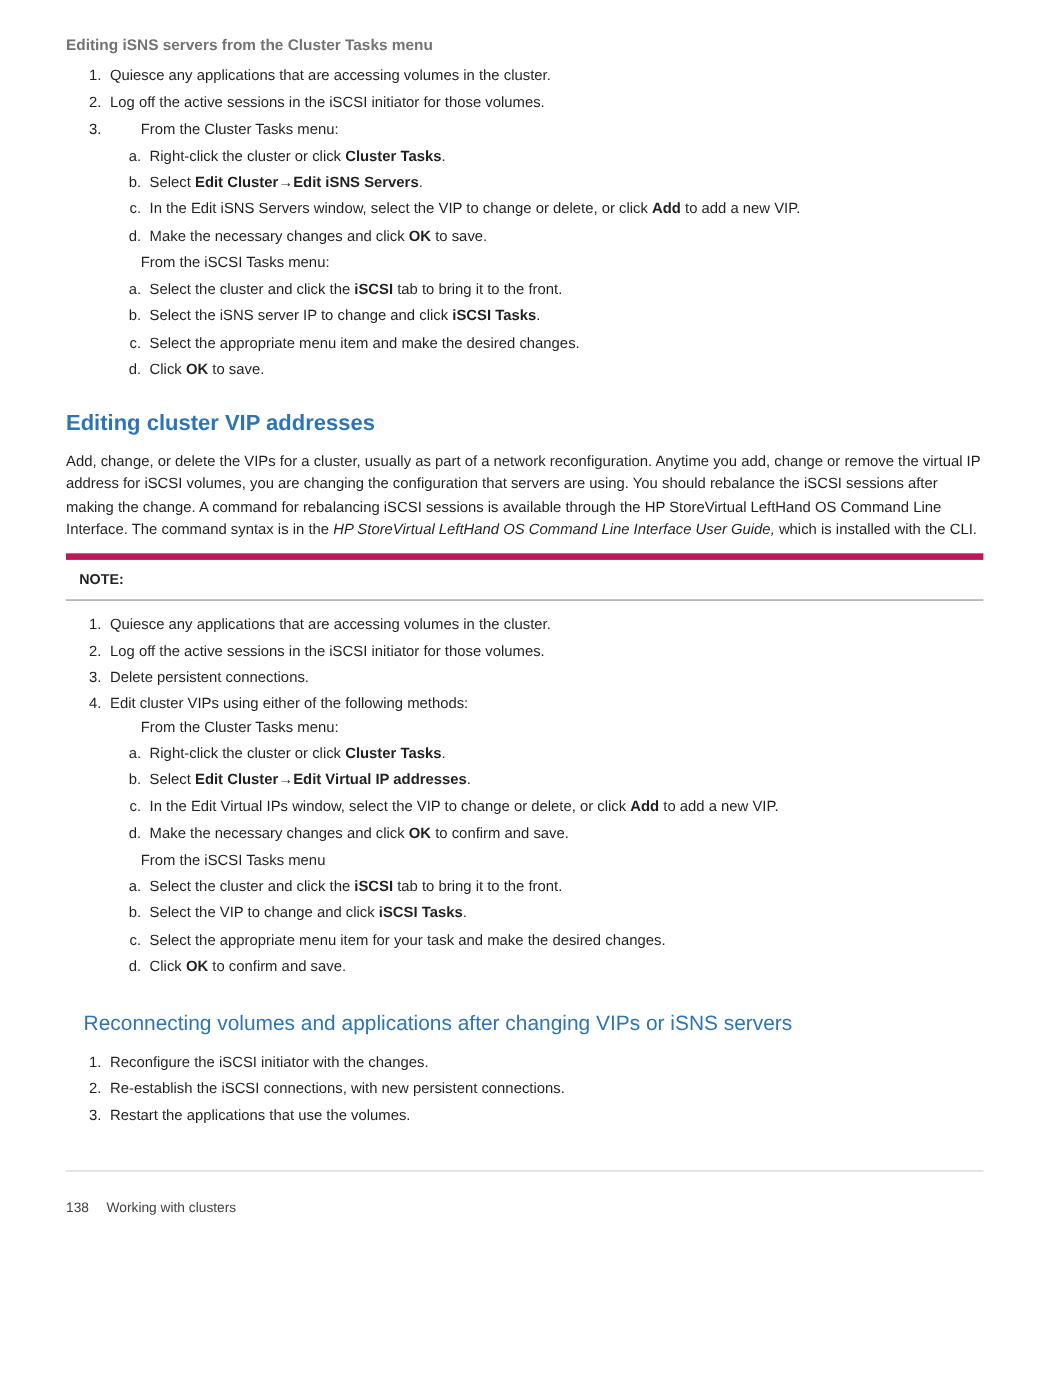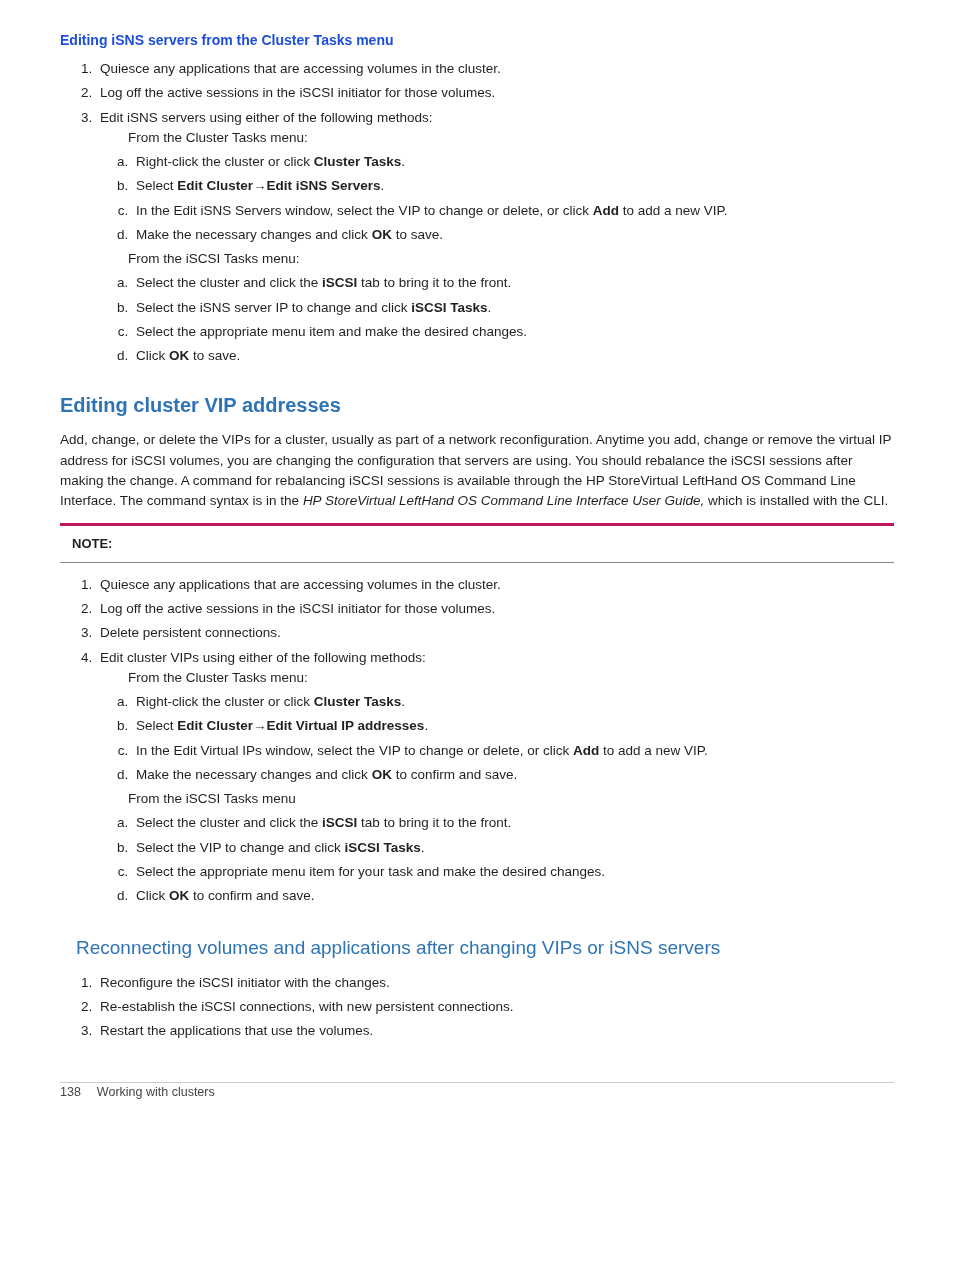--- a/index.html
+++ b/index.html
@@ -13,21 +13,21 @@
       font-family: Arial, Helvetica, sans-serif;
       font-size: 13.5px;
       color: #231f20;
       width: 954px;
       min-height: 1271px;
       padding: 30px 60px 40px 60px;
       line-height: 1.5;
     }
 
     .section-heading-small {
-      color: #1d4ed8;
+      color: #737373;
       font-size: 14px;
       font-weight: bold;
       margin-bottom: 8px;
     }
 
     .section-heading-large {
       color: #2e74b5;
       font-size: 20px;
       font-weight: bold;
       margin-bottom: 10px;
@@ -78,21 +78,21 @@
       margin-bottom: 8px;
       margin-left: 0;
     }
 
     p.indent-text {
       margin-left: 28px;
       margin-bottom: 4px;
     }
 
     .note-box {
-      border-top: 3px solid #be185d;
+      border-top: 6px solid #be185d;
       border-bottom: 1px solid #888;
       padding: 8px 12px;
       margin: 12px 0;
       display: flex;
       align-items: flex-start;
       gap: 8px;
     }
 
     .note-label {
       font-weight: bold;
@@ -101,21 +101,21 @@
       min-width: 48px;
     }
 
     .note-text {
       font-size: 13px;
     }
 
     .footer-bar {
       margin-top: 40px;
       border-top: 1px solid #ccc;
-      padding-top: 0;
+      padding-top: 24px;
       display: flex;
       align-items: center;
       gap: 16px;
       font-size: 12.5px;
       color: #444;
     }
 
     .page-number {
       font-size: 12.5px;
     }
@@ -126,21 +126,20 @@
 <h3 class="section-heading-small">Editing iSNS servers from the Cluster Tasks menu</h3>
 
 <ol class="numbered">
   <li>
     <span>Quiesce any applications that are accessing volumes in the cluster.</span>
   </li>
   <li>
     <span>Log off the active sessions in the iSCSI initiator for those volumes.</span>
   </li>
   <li>
-    <span>Edit iSNS servers using either of the following methods:</span>
 
     <p class="indent-text">
       <span>From the Cluster Tasks menu:</span>
     </p>
 
     <ol class="lettered">
       <li>
         <span>Right-click the cluster or click </span><span class="bold">Cluster Tasks</span><span>.</span>
       </li>
       <li>

